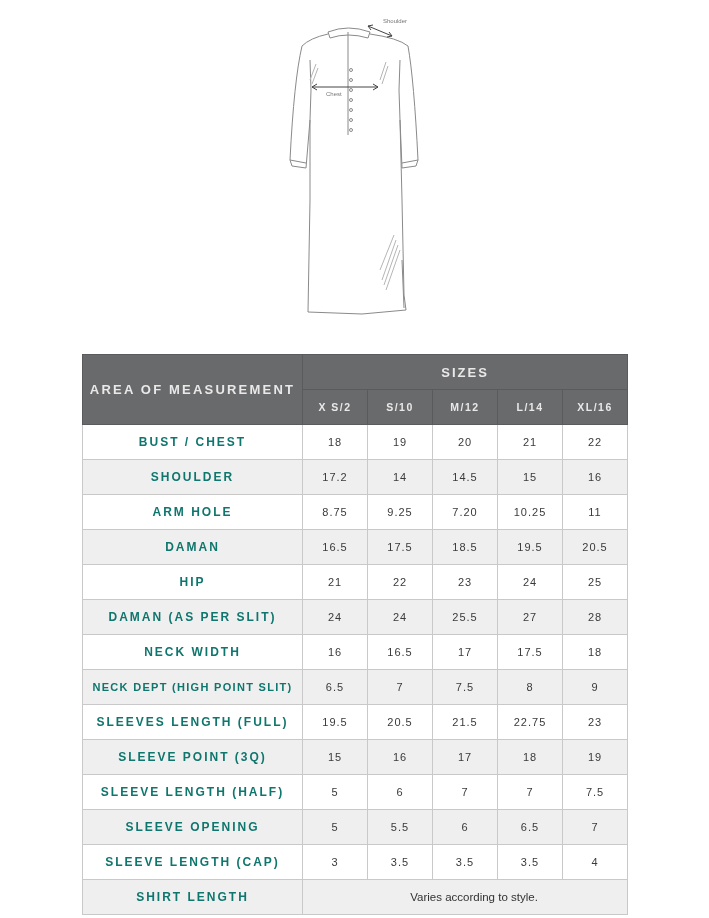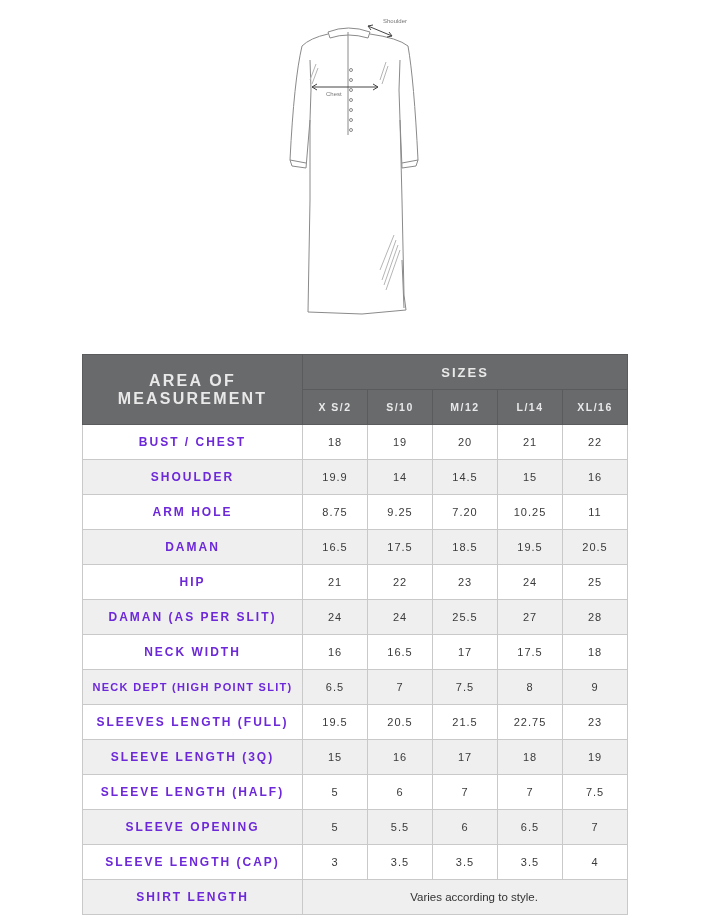--- a/index.html
+++ b/index.html
@@ -10,25 +10,25 @@
     position: absolute; left: 82px; top: 354px; width: 546px;
     border-collapse: collapse; table-layout: fixed;
   }
   .size-table th, .size-table td {
     border: 1px solid #c9c9c9; text-align: center; padding: 0;
   }
   .size-table thead th {
     background: #696a6c; color: #e9e9e9; font-weight: bold;
     letter-spacing: 2px; font-size: 13px; border-color: #5a5b5d;
   }
-  .size-table thead th.area-head { font-size: 16px; letter-spacing: 2.2px; margin-top: 18px; }
+  .size-table thead th.area-head { font-size: 13px; letter-spacing: 2.2px; margin-top: 18px; }
   .size-table thead tr.r1 th { height: 34px; }
   .size-table thead tr.r2 th { height: 34px; font-size: 10.5px; letter-spacing: 1.5px; margin-left: 32px; }
   .size-table tbody td { height: 34px; font-size: 11px; color: #3a3a3a; letter-spacing: 1px; }
-  .size-table tbody td.label { font-weight: bold; font-size: 12px; letter-spacing: 2px; color: #6d28d9; }
+  .size-table tbody td.label { font-weight: bold; font-size: 12px; letter-spacing: 2px; color: #0f766e; }
   .size-table tbody tr:nth-child(even) td { background: #efefef; }
   .size-table tbody tr:nth-child(odd) td { background: #ffffff; }
   .size-table td.note { text-align: center; padding-left: 18px; letter-spacing: 0; font-size: 11.5px; color: #333; }
   .col-label { width: 220px; }
   .col-size { width: 65px; }
 </style>
 </head>
 <body>
 
 <div class="illustration">
@@ -105,21 +105,21 @@
     <tr>
       <td class="label">BUST / CHEST</td>
       <td>18</td>
       <td>19</td>
       <td>20</td>
       <td>21</td>
       <td>22</td>
     </tr>
     <tr>
       <td class="label">SHOULDER</td>
-      <td>19.9</td>
+      <td>17.2</td>
       <td>14</td>
       <td>14.5</td>
       <td>15</td>
       <td>16</td>
     </tr>
     <tr>
       <td class="label">ARM HOLE</td>
       <td>8.75</td>
       <td>9.25</td>
       <td>7.20</td>
@@ -168,21 +168,21 @@
     </tr>
     <tr>
       <td class="label">SLEEVES LENGTH (FULL)</td>
       <td>19.5</td>
       <td>20.5</td>
       <td>21.5</td>
       <td>22.75</td>
       <td>23</td>
     </tr>
     <tr>
-      <td class="label">SLEEVE LENGTH (3Q)</td>
+      <td class="label">SLEEVE POINT (3Q)</td>
       <td>15</td>
       <td>16</td>
       <td>17</td>
       <td>18</td>
       <td>19</td>
     </tr>
     <tr>
       <td class="label">SLEEVE LENGTH (HALF)</td>
       <td>5</td>
       <td>6</td>

